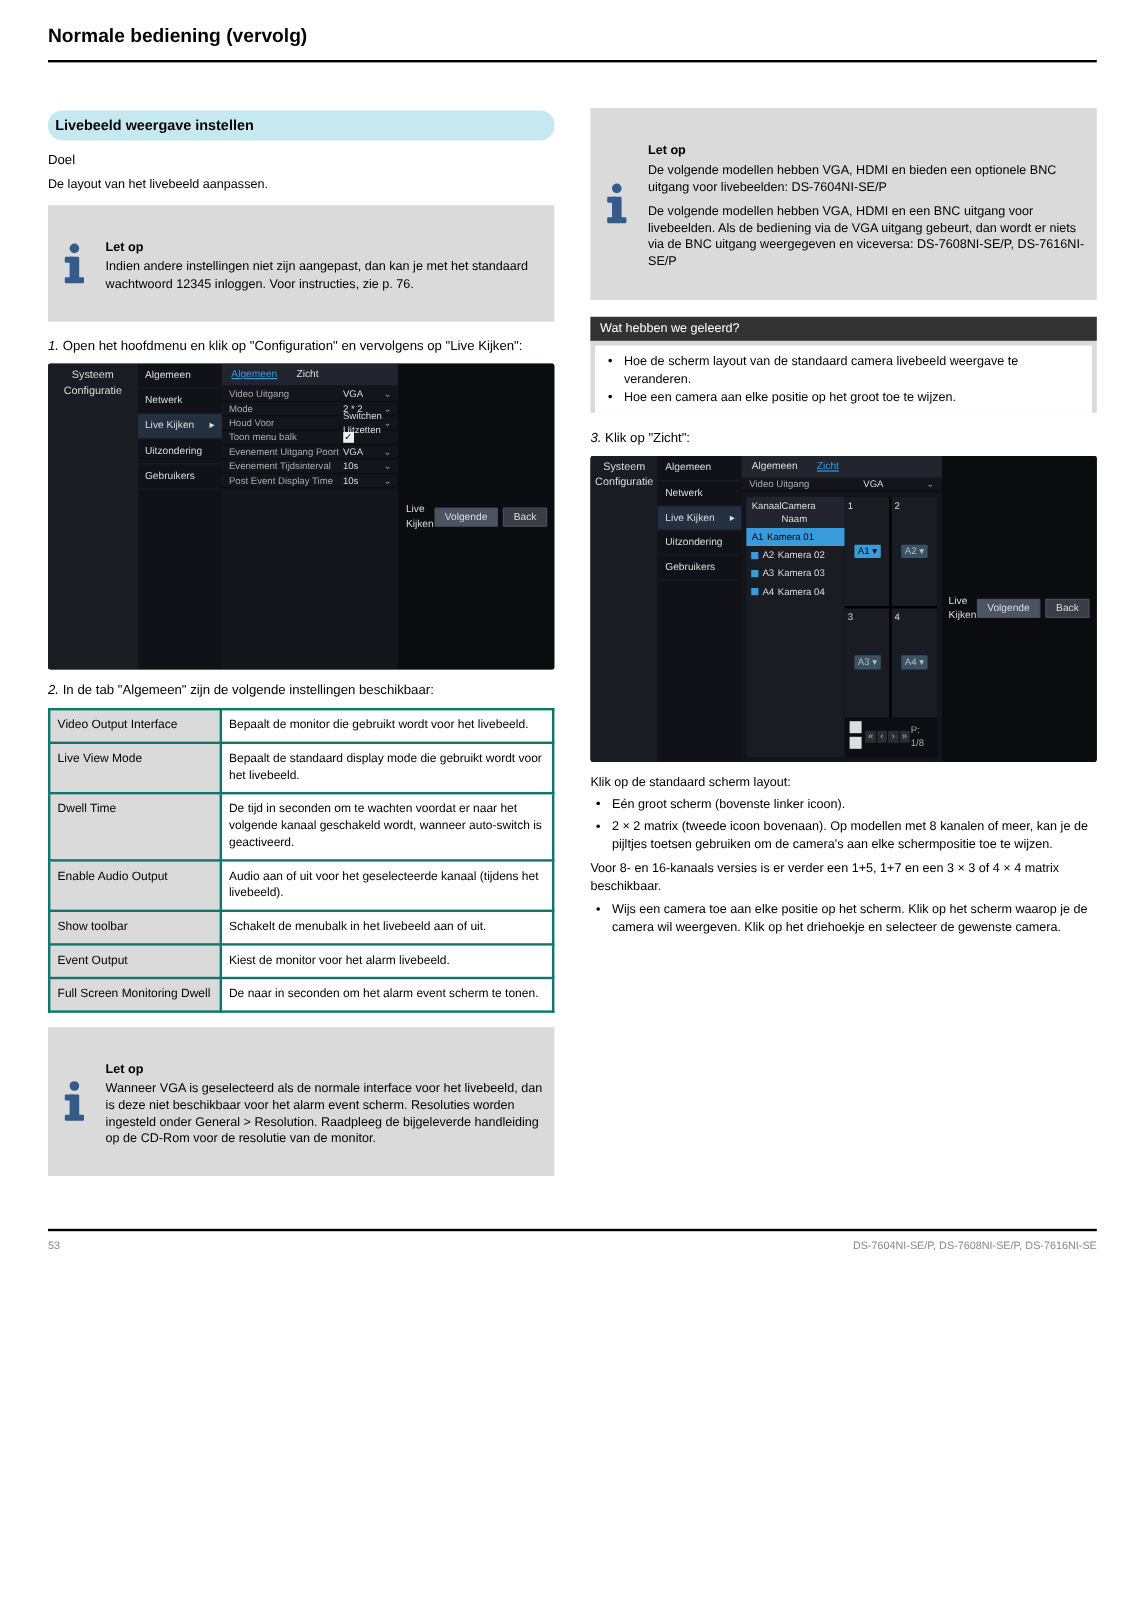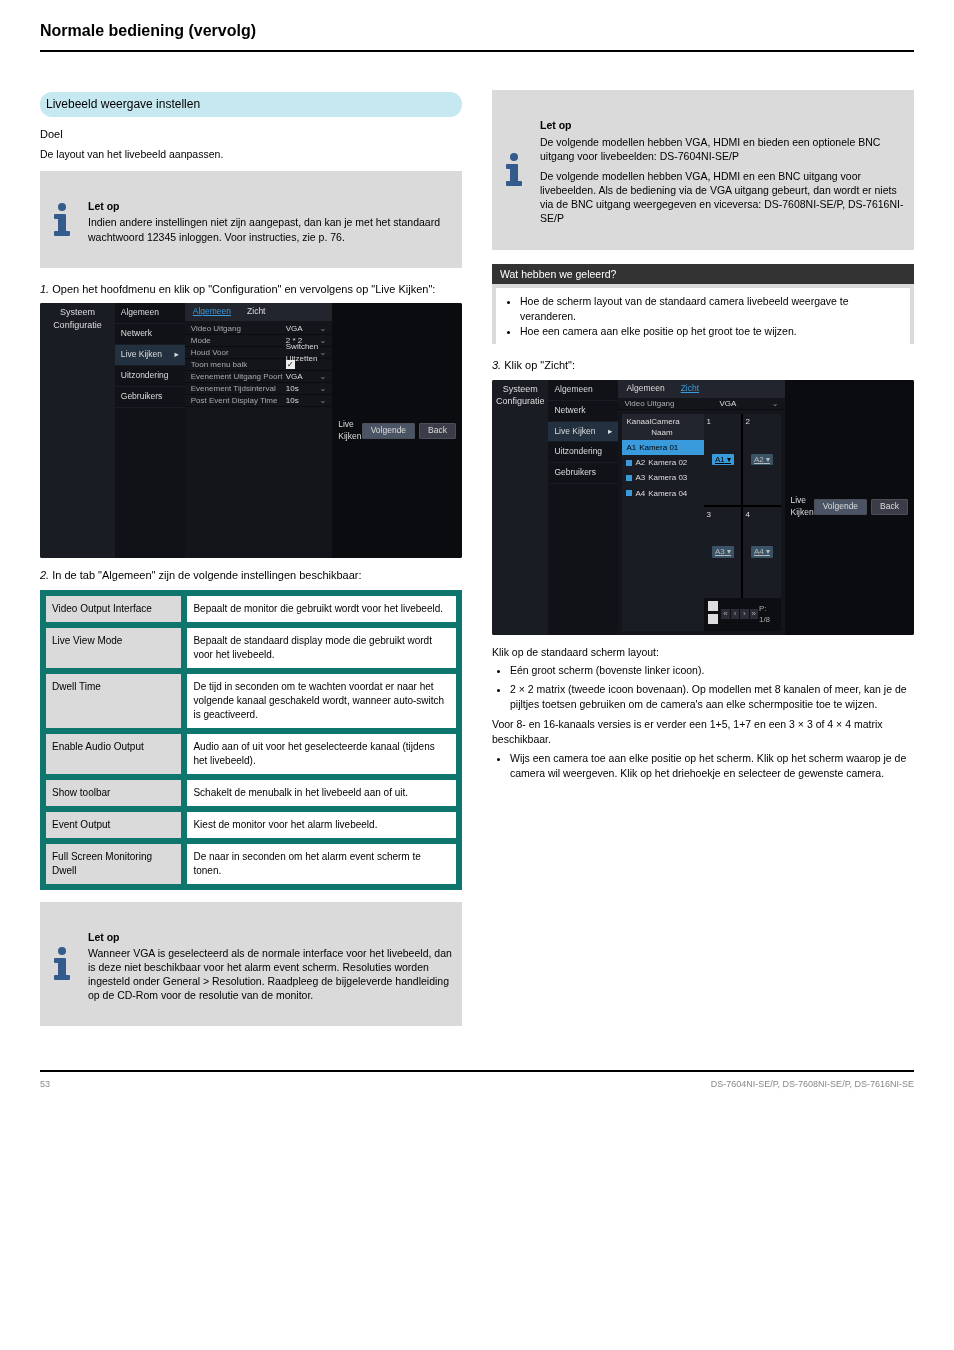--- a/index.html
+++ b/index.html
@@ -26,21 +26,21 @@
   .two-col {
     display: flex;
     gap: 30px;
   }
   .col {
     flex: 1;
     min-width: 0;
   }
   .section-head {
     background: #c6e8f0;
-    font-weight: normal;
+    font-weight: bold;
     padding: 4px 0 4px 6px;
     margin: 12px 0 8px 0;
     font-size: 12px;
     border-radius: 12px;
   }
   .sub-head, .step-title {
     font-weight: normal;
     margin: 10px 0 4px 0;
     font-size: 11px;
   }
@@ -203,21 +203,20 @@
     position: absolute;
     top: 2px; left: 2px;
     font-size: 8px;
     color: #ddd;
   }
   .zicht-tile .drop {
     background: #3a5266;
     padding: 0 3px;
     font-size: 8px;
     border-radius: 1px;
-    text-decoration: underline;
   }
   .zicht-tile.active .drop { background: #3a9bdc; color: #000; }
   .zicht-toolbar {
     display: flex;
     justify-content: space-between;
     align-items: center;
     padding: 3px 4px;
     background: #0d0e12;
   }
   .zicht-toolbar .tb-icon {
@@ -255,21 +254,21 @@
   }
 
   
   .settings-table {
     width: 100%;
     border-collapse: collapse;
     margin: 6px 0 12px 0;
     font-size: 10px;
   }
   .settings-table td {
-    border: 6px solid #0f766e;
+    border: 2px solid #0f766e;
     padding: 6px 6px;
     vertical-align: top;
   }
   .settings-table td.key {
     background: #dadada;
     width: 34%;
   }
 
   .body-text { font-size: 11px; margin: 6px 0; }
   .step-num { font-style: italic; }

